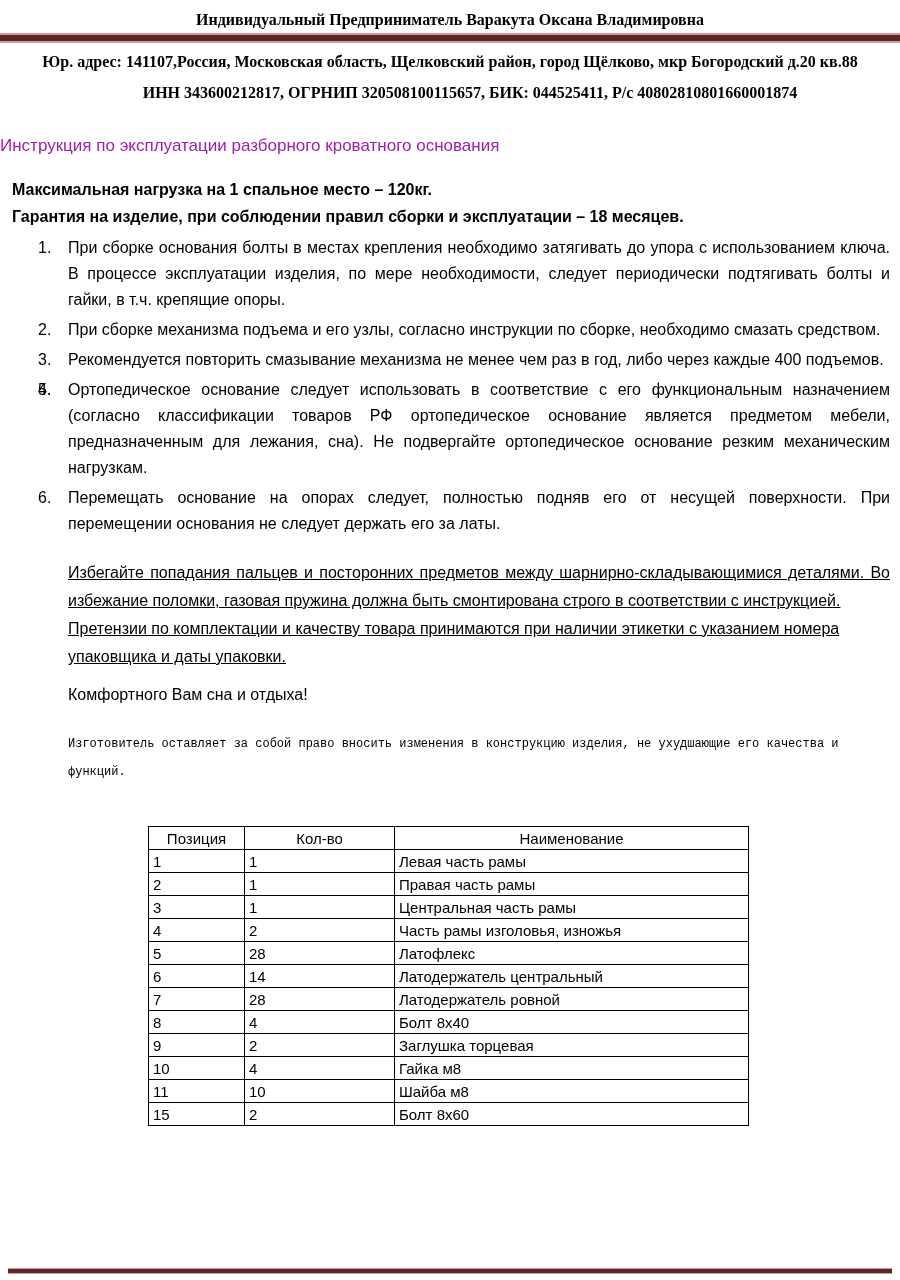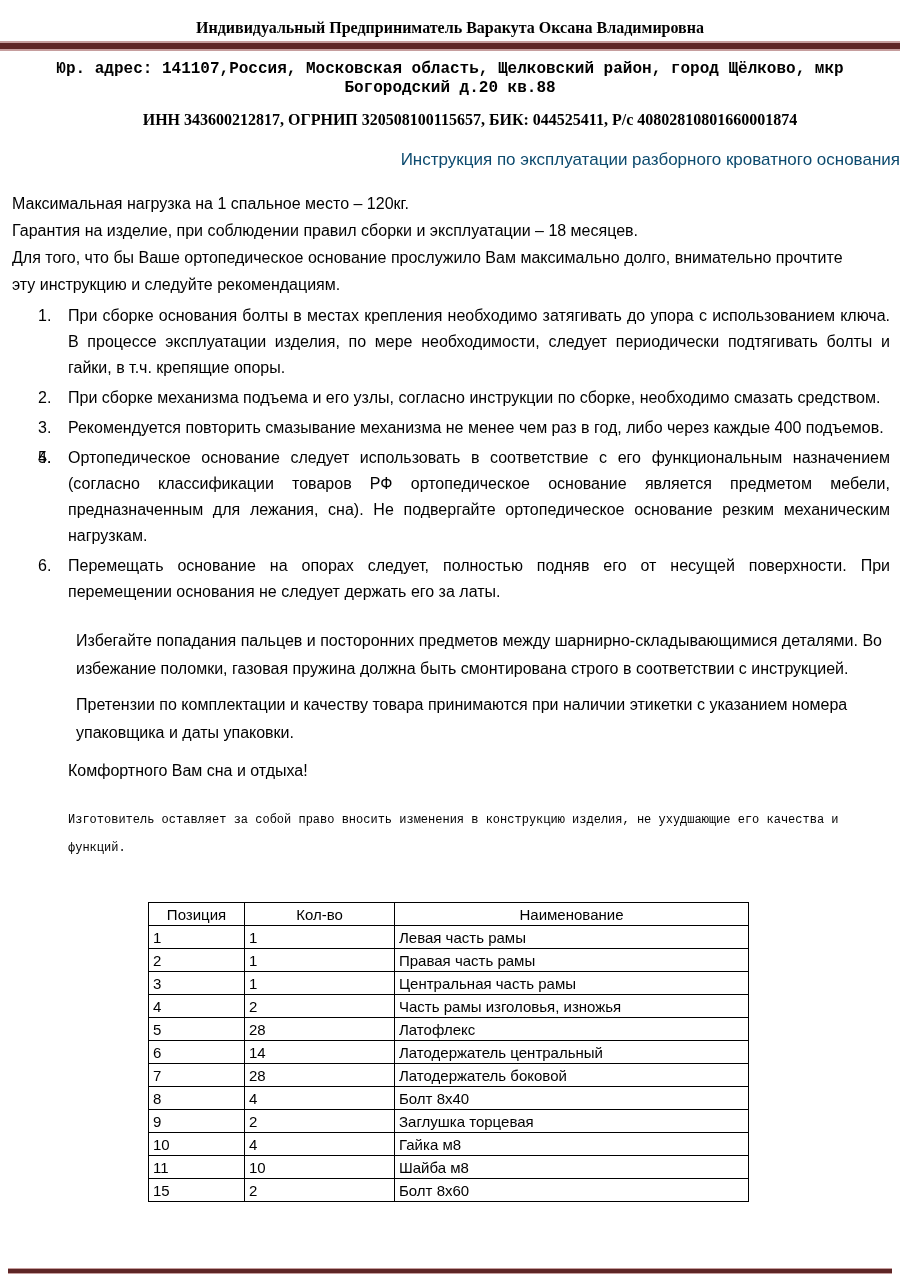--- a/index.html
+++ b/index.html
@@ -4,52 +4,52 @@
 <style>
   html,body { margin:0; padding:0; }
   body {
     width:900px; height:1280px;
     background:#ffffff; color:#000;
     font-family:"Liberation Sans", sans-serif;
     position:relative; overflow:hidden;
   }
   
   .header-company {
-    padding-top:19px; text-align:center;
+    padding-top:11px; text-align:center;
     font-family:"Liberation Serif", serif;
     font-weight:bold; font-size:16px; line-height:18px;
   }
   .header-rule {
     margin-top:4px; height:6px;
     background:var(--rule-dark,#5e2626);
     border-top:2px solid var(--rule-light,#c69e9e);
     border-bottom:2px solid var(--rule-light,#c69e9e);
   }
   .header-address {
     margin-top:9px; text-align:center;
-    font-family:Liberation Mono, monospace;
+    font-family:Liberation Serif, serif;
     font-weight:bold; font-size:16px; line-height:19px;
   }
   .header-requisites {
     margin-top:12px; text-align:center;
     font-family:"Liberation Serif", serif;
     font-weight:bold; font-size:16px; line-height:19px;padding-left:40px;
   }
   .doc-title {
-    margin-top:21px; text-align:right;
-    font-size:17px; line-height:20px; color:#0c4a6e;
+    margin-top:34px; text-align:left;
+    font-size:17px; line-height:20px; color:#a21caf;
   }
   
   .intro { margin:20px 30px 0 12px; font-size:16px; line-height:27px; }
-  .intro p { margin:0; }
+  .intro p { margin:0;font-weight:bold; }
   .rules-list { margin:5px 10px 0 38px; font-size:16px; line-height:26px; }
   .rule-item { position:relative; padding-left:30px; width:822px; margin-bottom:4px; text-align:justify; }
   .rule-item .num { position:absolute; left:0; }
   .notes { margin:22px 0 0 68px; width:822px; font-size:16px; line-height:28px; }
-  .notes p { margin:8px; text-align:justify; }
+  .notes p { margin:0; text-align:justify;text-decoration:underline; }
   .notes p:nth-child(2), .notes p:nth-child(3) { text-align:left; }
   .wish { margin:10px 0 16px 68px; font-size:16px; line-height:28px; }
   .disclaimer { margin:21px 0 0 68px; width:822px; font-size:12px; line-height:28px;font-family:Liberation Mono, monospace; }
   
   .parts-table {
     border-collapse:collapse; margin:40px 0 0 148px;
     table-layout:fixed;
   }
   .parts-table th, .parts-table td {
     border:1.5px solid #000; font-weight:normal;
@@ -73,21 +73,20 @@
 <div class="header-company">Индивидуальный Предприниматель Варакута Оксана Владимировна</div>
 <div class="header-rule"></div>
 <div class="header-address">Юр. адрес:  141107,Россия, Московская область, Щелковский район, город Щёлково, мкр Богородский д.20 кв.88</div>
 <div class="header-requisites">ИНН 343600212817, ОГРНИП 320508100115657, БИК: 044525411, Р/с 40802810801660001874</div>
 
 <div class="doc-title">Инструкция по эксплуатации разборного кроватного основания</div>
 
 <div class="intro">
     <p>Максимальная нагрузка на 1 спальное место – 120кг.</p>
     <p>Гарантия на изделие, при соблюдении правил сборки и эксплуатации – 18 месяцев.</p>
-    <p>Для того, что бы Ваше ортопедическое основание прослужило Вам максимально долго, внимательно прочтите эту инструкцию и следуйте рекомендациям.</p>
   </div>
 
 <div class="rules-list">
     <div class="rule-item"><span class="num">1.</span><span>При сборке основания болты в местах крепления необходимо затягивать до упора с использованием ключа. В процессе эксплуатации изделия, по мере необходимости, следует периодически подтягивать болты и гайки, в т.ч. крепящие опоры.</span></div>
     <div class="rule-item"><span class="num">2.</span><span>При сборке механизма подъема и его узлы, согласно инструкции по сборке, необходимо смазать средством.</span></div>
     <div class="rule-item"><span class="num">3.</span><span>Рекомендуется повторить смазывание механизма не менее чем раз в год, либо через каждые 400 подъемов.</span></div>
     <div class="rule-item"><span class="num">4.</span></div>
     <div class="rule-item"><span class="num">5.</span><span>Ортопедическое основание следует использовать в соответствие с его функциональным назначением (согласно классификации товаров РФ ортопедическое основание является предметом мебели, предназначенным для лежания, сна). Не подвергайте ортопедическое основание резким механическим нагрузкам.</span></div>
     <div class="rule-item"><span class="num">6.</span><span>Перемещать основание на опорах следует, полностью подняв его от несущей поверхности. При перемещении основания не следует держать его за латы.</span></div>
   </div>
@@ -141,21 +140,21 @@
         <td>Латофлекс</td>
       </tr>
       <tr>
         <td>6</td>
         <td>14</td>
         <td>Латодержатель центральный</td>
       </tr>
       <tr>
         <td>7</td>
         <td>28</td>
-        <td>Латодержатель боковой</td>
+        <td>Латодержатель ровной</td>
       </tr>
       <tr>
         <td>8</td>
         <td>4</td>
         <td>Болт 8х40</td>
       </tr>
       <tr>
         <td>9</td>
         <td>2</td>
         <td>Заглушка торцевая</td>

